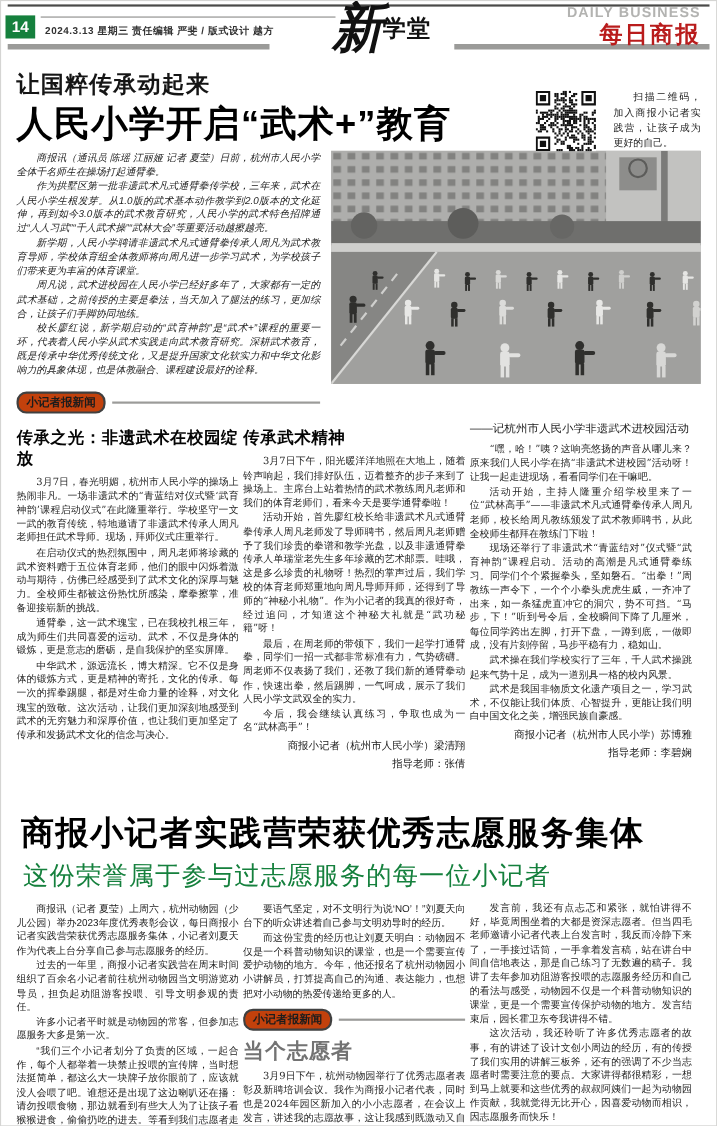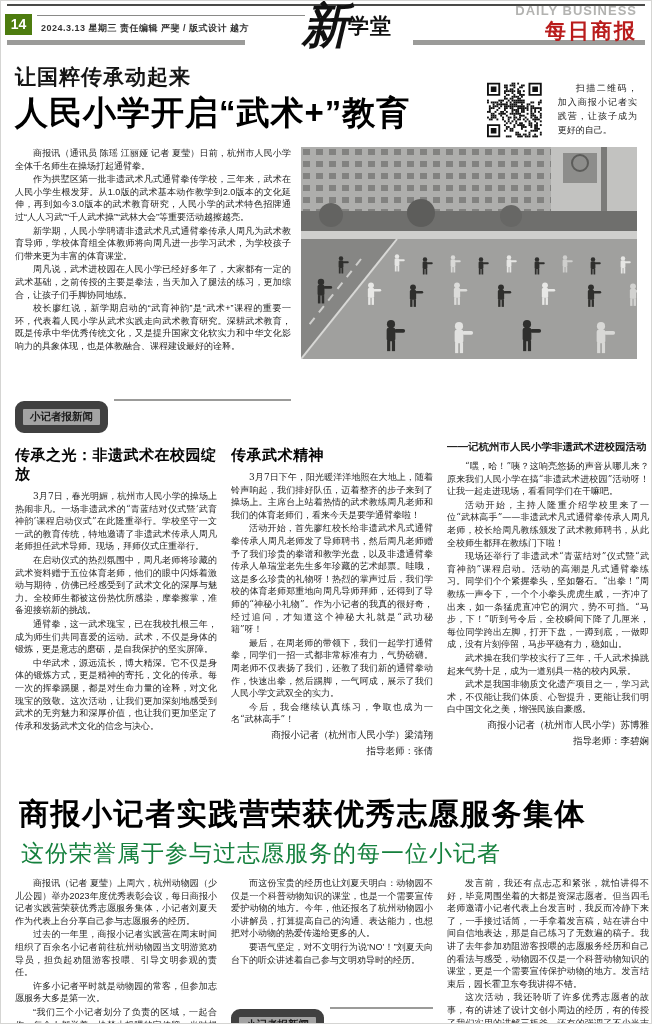--- a/index.html
+++ b/index.html
@@ -2,52 +2,52 @@
 <html><head>
 <meta charset="utf-8">
 <style>
   html,body{margin:0;padding:0;}
   body{width:652px;height:1024px;background:#e9e9e7;font-family:"Liberation Sans",sans-serif;}
   .page{position:absolute;left:0;top:0;width:652px;height:1024px;background:#ffffff;
         box-sizing:border-box;padding:0 14px;overflow:hidden;border:1px solid #d5d5d3;}
   
   header{position:relative;height:54px;}
   .rule-top{position:absolute;left:-8px;right:-8px;top:3px;height:2px;background:#4a4a48;}
-  .pagenum{position:absolute;left:-10px;top:13px;width:27px;height:21px;background:#4d7c0f;
+  .pagenum{position:absolute;left:-10px;top:13px;width:27px;height:21px;background:#15803d;
            color:#fff;font-size:14px;font-weight:bold;text-align:center;line-height:21px;}
   .thinline{position:absolute;left:22px;top:14px;width:268px;height:1px;background:#8a8a88;}
   .dateline{position:absolute;left:26px;top:21px;font-size:9px;font-weight:bold;color:#333;letter-spacing:.5px;}
   .bar-left{position:absolute;left:-8px;top:39px;width:238px;height:5px;background:#9b9b99;}
   .bar-right{position:absolute;left:398px;right:-8px;top:39px;height:5px;background:#9b9b99;}
   .logo{position:absolute;left:287px;top:1px;white-space:nowrap;}
   .logo .xin{font-family:"DejaVu Serif",serif;font-style:italic;font-weight:bold;font-size:46px;
              line-height:46px;color:#111;display:inline-block;transform:scaleY(1.05);}
   .logo .xuetang{font-size:21px;font-weight:900;color:#111;position:relative;top:-8px;letter-spacing:1px;}
   .db-en{position:absolute;right:0;top:2px;font-size:13px;font-weight:bold;color:#b3b3b1;letter-spacing:1px;}
   .db-cn{position:absolute;right:0;top:16px;font-size:21px;font-weight:900;color:#b91c1c;letter-spacing:2px;}
   
   .lead{position:relative;margin-top:8px;}
   .kicker{font-size:21px;font-weight:bold;color:#151515;letter-spacing:1px;}
   .headline{font-size:33px;font-weight:900;color:#000;letter-spacing:1px;line-height:40px;margin-top:2px;}
   .qr-wrap{position:absolute;right:0;top:18px;width:150px;display:flex;gap:16px;}
   .qr-note{font-size:9px;line-height:14px;color:#222;text-align:justify;width:84px;text-indent:2em;}
-  .lead-row{display:flex;gap:10px;margin-top:14px;}
+  .lead-row{display:flex;gap:10px;margin-top:4px;font-style:italic;}
   .lead-text{width:276px;flex:none;}
   p.body{font-size:9px;line-height:12.6px;color:#1d1d1d;text-align:justify;text-indent:2em;margin:0 0 1px 0;}
   .photo{flex:1;height:212px;overflow:hidden;background:#b5b5b3;}
   
   .badge-row{display:flex;align-items:center;margin-top:7px;width:276px;}
-  .badge{border:8px solid #404040;border-radius:9px;background:#a3a3a3;color:#1c1c1c;
-         font-size:10.5px;font-weight:bold;padding:1px 7px;white-space:nowrap;margin-top:35px;}
+  .badge{border:2px solid #404040;border-radius:9px;background:#c2410c;color:#1c1c1c;
+         font-size:10.5px;font-weight:bold;padding:1px 7px;white-space:nowrap;}
   .badge-line{flex:1;height:2px;background:#9b9b99;margin-left:6px;}
   
-  .cols3{display:flex;gap:14px;margin-top:9px;}
+  .cols3{display:flex;gap:4px;margin-top:9px;}
   .col{width:202px;flex:none;overflow:hidden;}
   .col-title{font-size:15px;font-weight:900;color:#050505;margin:4px 0 6px 0;letter-spacing:.5px;}
-  .col-sub{font-size:10.5px;font-weight:bold;color:#1a1a1a;margin:-2px 0 6px 0;}
+  .col-sub{font-size:10.5px;font-weight:normal;color:#1a1a1a;margin:-2px 0 6px 0;}
   .script p.body{font-family:"DejaVu Serif",serif;color:#262626;}
   .byline{font-family:"DejaVu Serif",serif;font-size:9.5px;color:#1a1a1a;text-align:right;margin:3px 0 0 0;}
   .cols-top{height:346px;}
   
   .second{margin-top:4px;}
   .headline2{font-size:30px;font-weight:900;color:#000;letter-spacing:1.5px;margin:6px 0 0 4px;}
   .subhead2{font-size:23px;font-weight:400;color:#15803d;letter-spacing:1px;margin:3px 0 0 6px;}
   .cols-bottom{height:232px;margin-top:8px;}
   .vol-title{font-size:19px;font-weight:900;color:#737373;margin:6px 0 4px 0;letter-spacing:1px;}
   .badge-row.small{width:100%;margin-top:8px;}
@@ -497,22 +497,22 @@
 
     <div class="cols3 cols-bottom">
       <div class="col">
         <p class="body">商报讯（记者 夏莹）上周六，杭州动物园（少儿公园）举办2023年度优秀表彰会议，每日商报小记者实践营荣获优秀志愿服务集体，小记者刘夏天作为代表上台分享自己参与志愿服务的经历。</p>
         <p class="body">过去的一年里，商报小记者实践营在周末时间组织了百余名小记者前往杭州动物园当文明游览劝导员，担负起劝阻游客投喂、引导文明参观的责任。</p>
         <p class="body">许多小记者平时就是动物园的常客，但参加志愿服务大多是第一次。</p>
         <p class="body">“我们三个小记者划分了负责的区域，一起合作，每个人都举着一块禁止投喂的宣传牌，当时想法挺简单，都这么大一块牌子放你眼前了，应该就没人会喂了吧。谁想还是出现了这边喇叭还在播：请勿投喂食物，那边就看到有些大人为了让孩子看猴猴进食，偷偷扔吃的进去。等看到我们志愿者走近，就摆摆手说不喂了不喂了，回头呢，又开始喂。这让我慢慢发现劝阻游客和平时沟通方式的不同，说话要有礼貌但也</p>
       </div>
 
       <div class="col">
+        <p class="body">要语气坚定，对不文明行为说‘NO’！”刘夏天向台下的听众讲述着自己参与文明劝导时的经历。</p>
         <p class="body">而这份宝贵的经历也让刘夏天明白：动物园不仅是一个科普动物知识的课堂，也是一个需要宣传爱护动物的地方。今年，他还报名了杭州动物园小小讲解员，打算提高自己的沟通、表达能力，也想把对小动物的热爱传递给更多的人。</p>
-        <p class="body">要语气坚定，对不文明行为说‘NO’！”刘夏天向台下的听众讲述着自己参与文明劝导时的经历。</p>
         <div class="badge-row small">
           <span class="badge">小记者报新闻</span>
           <span class="badge-line"></span>
         </div>
         <h4 class="vol-title">当个志愿者</h4>
         <div class="script">
           <p class="body">3月9日下午，杭州动物园举行了优秀志愿者表彰及新聘培训会议。我作为商报小记者代表，同时也是2024年园区新加入的小小志愿者，在会议上发言，讲述我的志愿故事，这让我感到既激动又自豪。</p>
         </div>
       </div>
 

